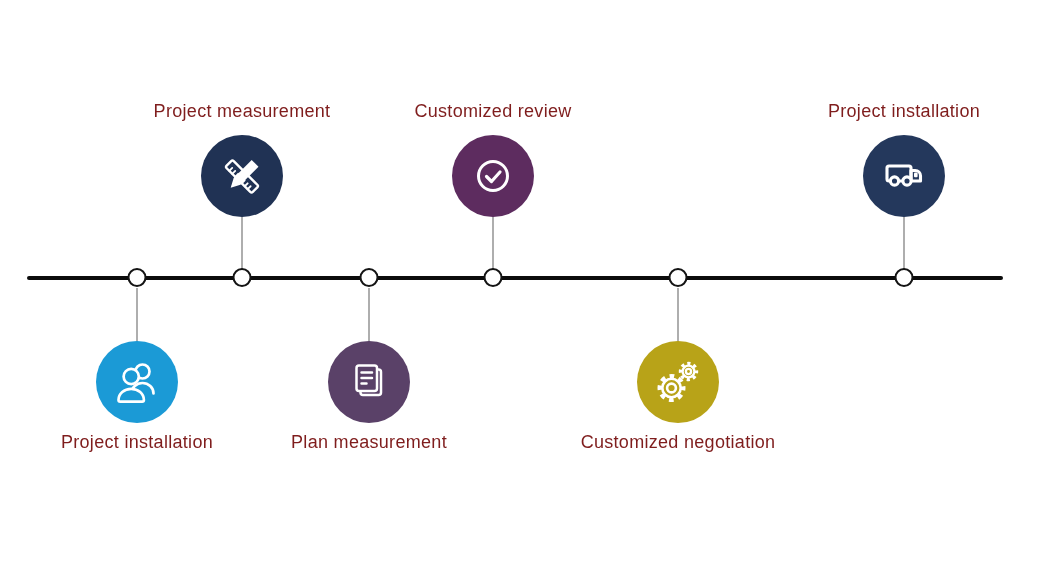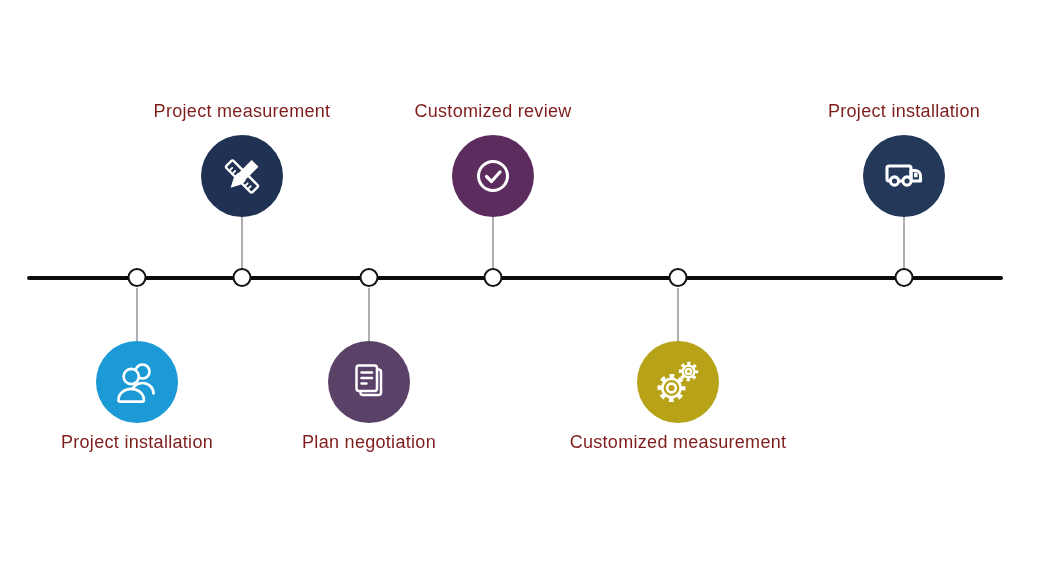--- a/index.html
+++ b/index.html
@@ -74,21 +74,21 @@
   <div class="step s2 below">
     <div class="node"></div>
     <div class="connector" style="background: rgb(95, 95, 95); --c: #5f5f5f;"></div>
     <div class="badge" style="background: rgb(90, 65, 104); --c: #5a4168;">
       <svg width="48" height="48" viewBox="0 0 48 48" stroke-width="2.5">
         <rect x="15.5" y="11.5" width="20.5" height="25.5" rx="2.5"></rect>
         <rect class="bgfill" x="11.5" y="7.5" width="20.5" height="25.5" rx="2.5"></rect>
         <path d="M16.5 14.5 h10.5 M16.5 20 h10.5 M16.5 25.5 h5"></path>
       </svg>
     </div>
-    <div class="label">Plan negotiation</div>
+    <div class="label">Plan measurement</div>
   </div>
 
   <div class="step s3 above">
     <div class="node"></div>
     <div class="connector" style="background: rgb(95, 95, 95); --c: #5f5f5f;"></div>
     <div class="badge" style="background: rgb(93, 44, 95); --c: #5d2c5f;">
       <svg width="48" height="48" viewBox="0 0 48 48">
         <circle cx="24" cy="24" r="14.5" stroke-width="3"></circle>
         <path d="M17.5 24.5 l5 5 l8.5 -9.5" stroke-width="3.2"></path>
       </svg>
@@ -102,21 +102,21 @@
     <div class="badge" style="background: rgb(184, 163, 24); --c: #b8a318;">
       <svg width="48" height="48" viewBox="0 0 48 48">
         <circle cx="17.5" cy="30" r="11.5" stroke-width="5" stroke-dasharray="4.5 4.53" stroke-dashoffset="2.2" stroke-linecap="butt"></circle>
         <circle cx="17.5" cy="30" r="9.2" stroke-width="2.6"></circle>
         <circle cx="17.5" cy="30" r="4.4" stroke-width="2.6"></circle>
         <circle cx="34.5" cy="13.5" r="7.6" stroke-width="4.2" stroke-dasharray="3 2.97" stroke-dashoffset="1.4" stroke-linecap="butt"></circle>
         <circle cx="34.5" cy="13.5" r="5.9" stroke-width="2.3"></circle>
         <circle cx="34.5" cy="13.5" r="2.6" stroke-width="2.3"></circle>
       </svg>
     </div>
-    <div class="label">Customized measurement</div>
+    <div class="label">Customized negotiation</div>
   </div>
 
   <div class="step s5 above">
     <div class="node"></div>
     <div class="connector" style="background: rgb(95, 95, 95); --c: #5f5f5f;"></div>
     <div class="badge" style="background: rgb(36, 56, 92); --c: #24385c;">
       <svg width="48" height="48" viewBox="0 0 48 48">
         <rect x="7" y="14" width="24" height="15" rx="2" stroke-width="3.1"></rect>
         <path d="M31 18.5 h4.2 a5.3 5.3 0 0 1 5.3 5.3 v5.2 h-9.5 z" stroke-width="3.1"></path>
         <rect class="solid" x="34" y="20.5" width="3.6" height="4.8" rx="1"></rect>

